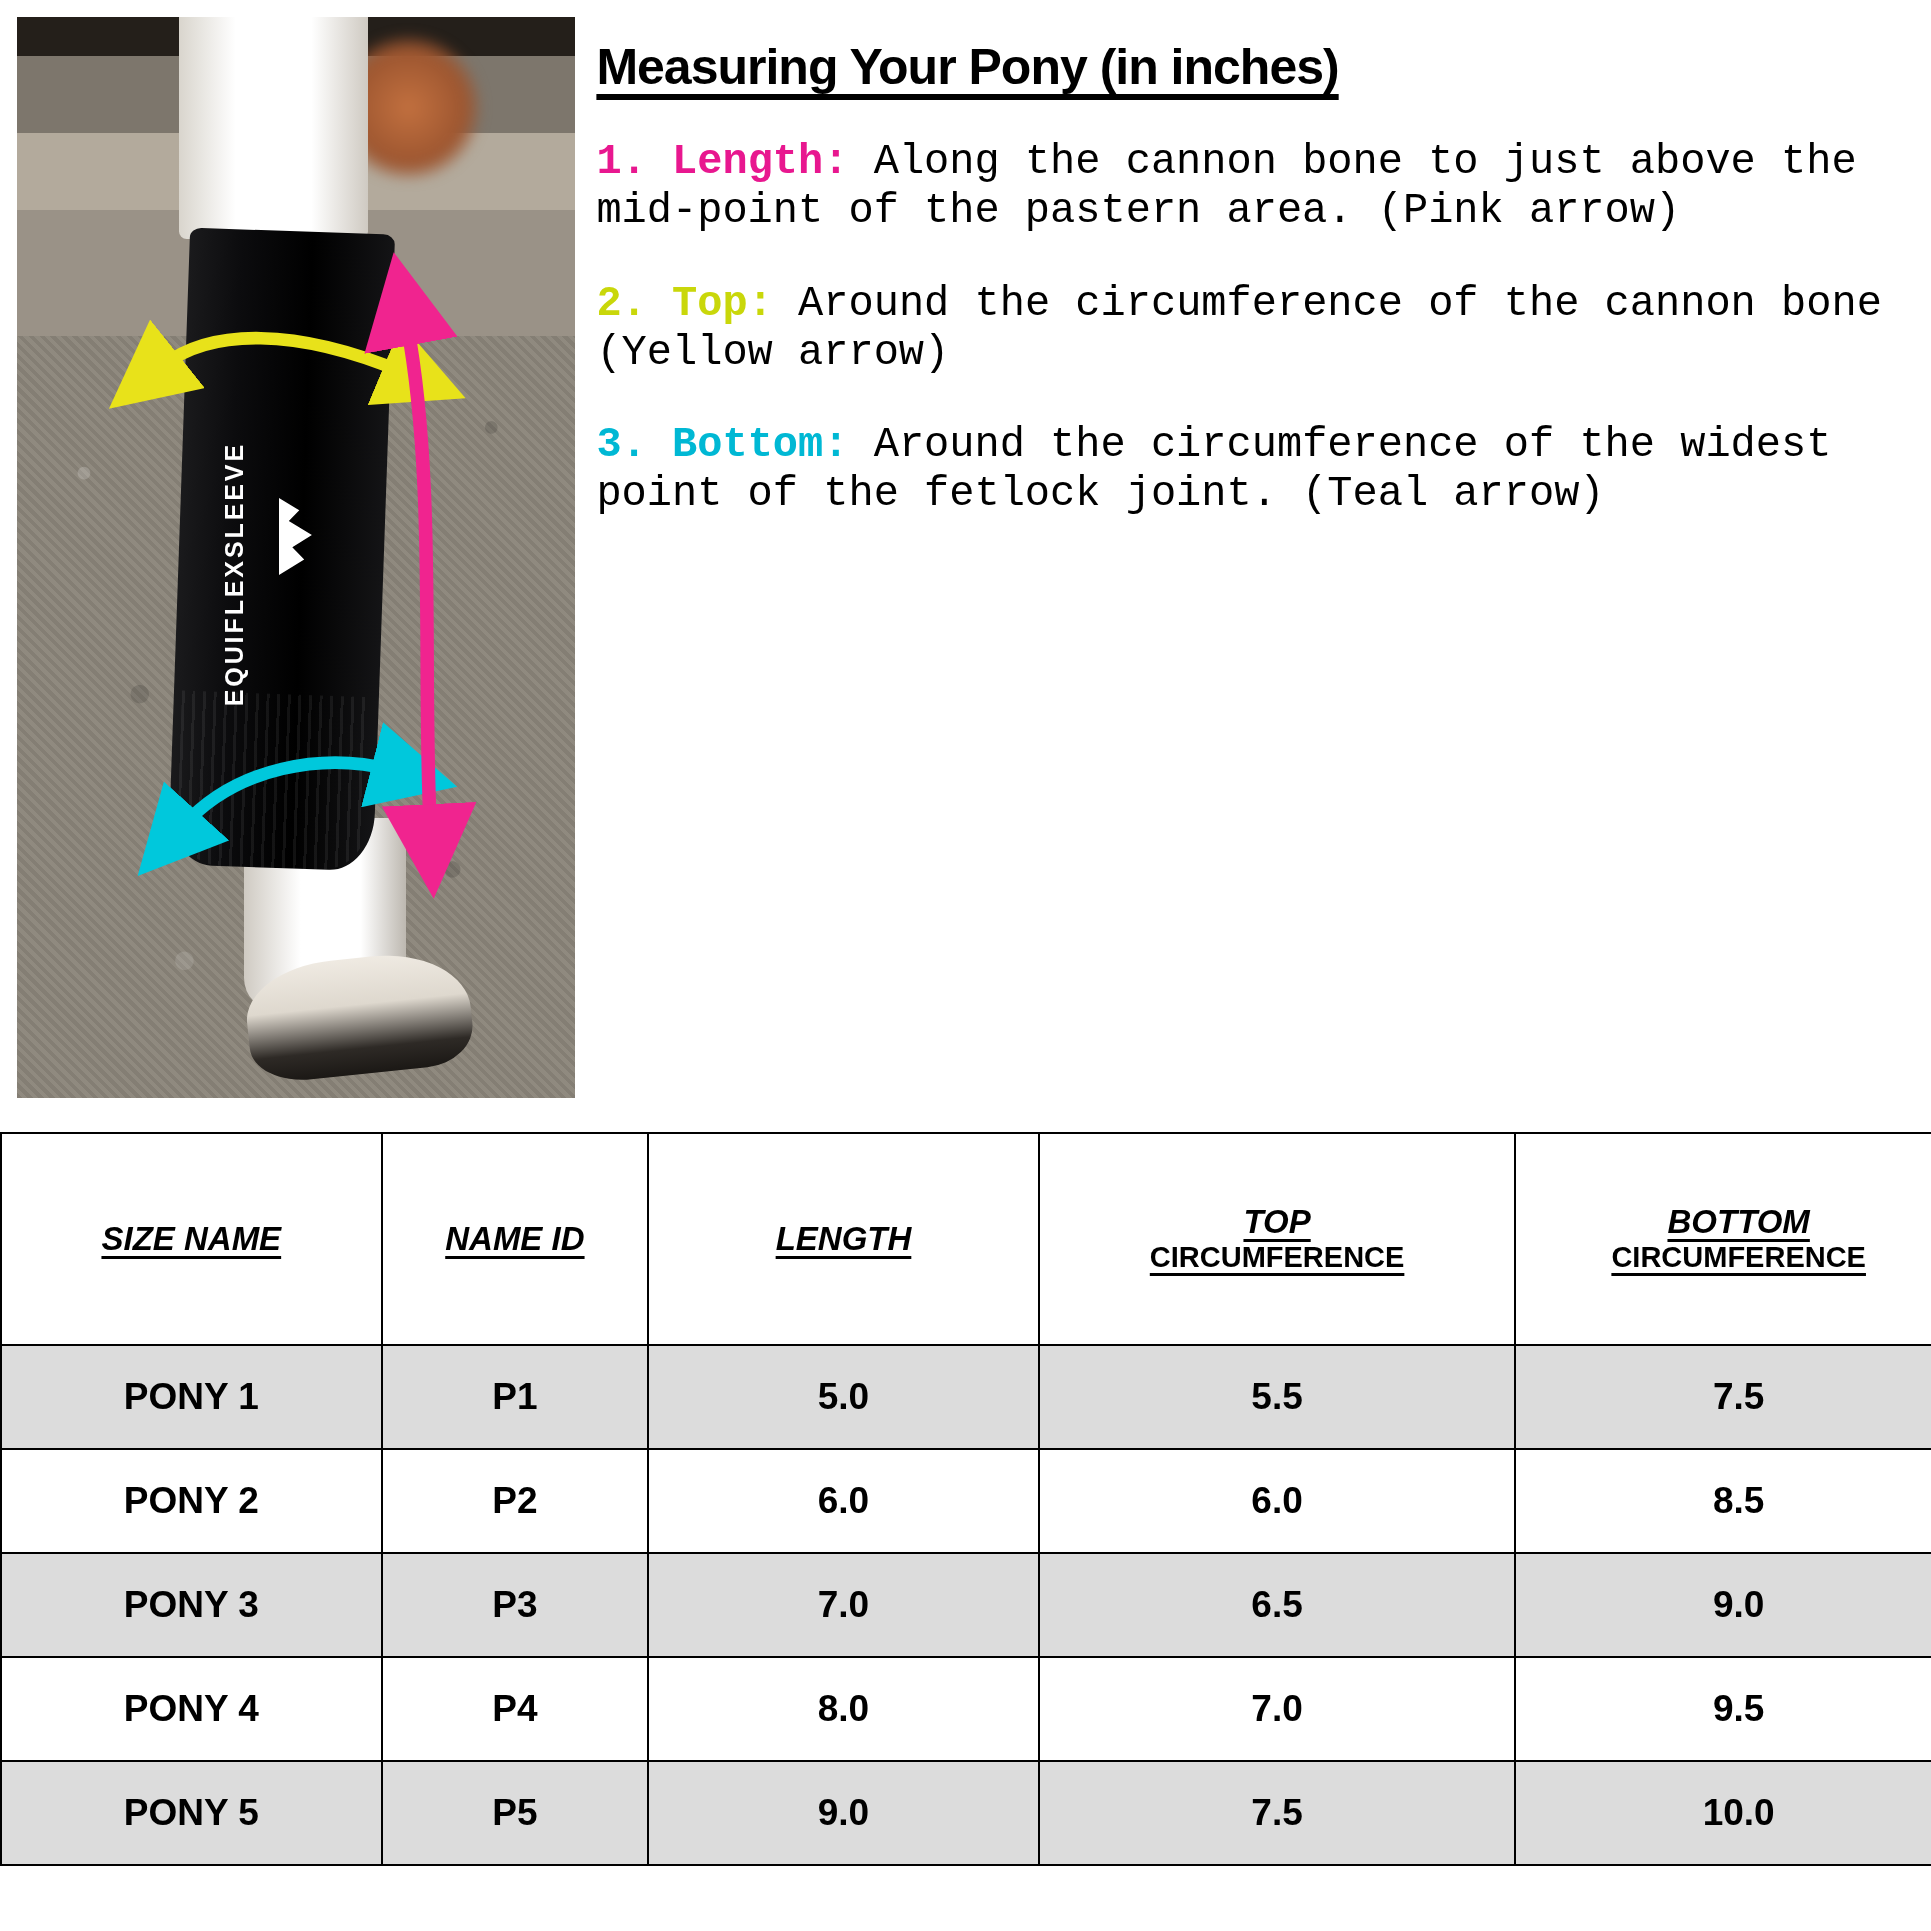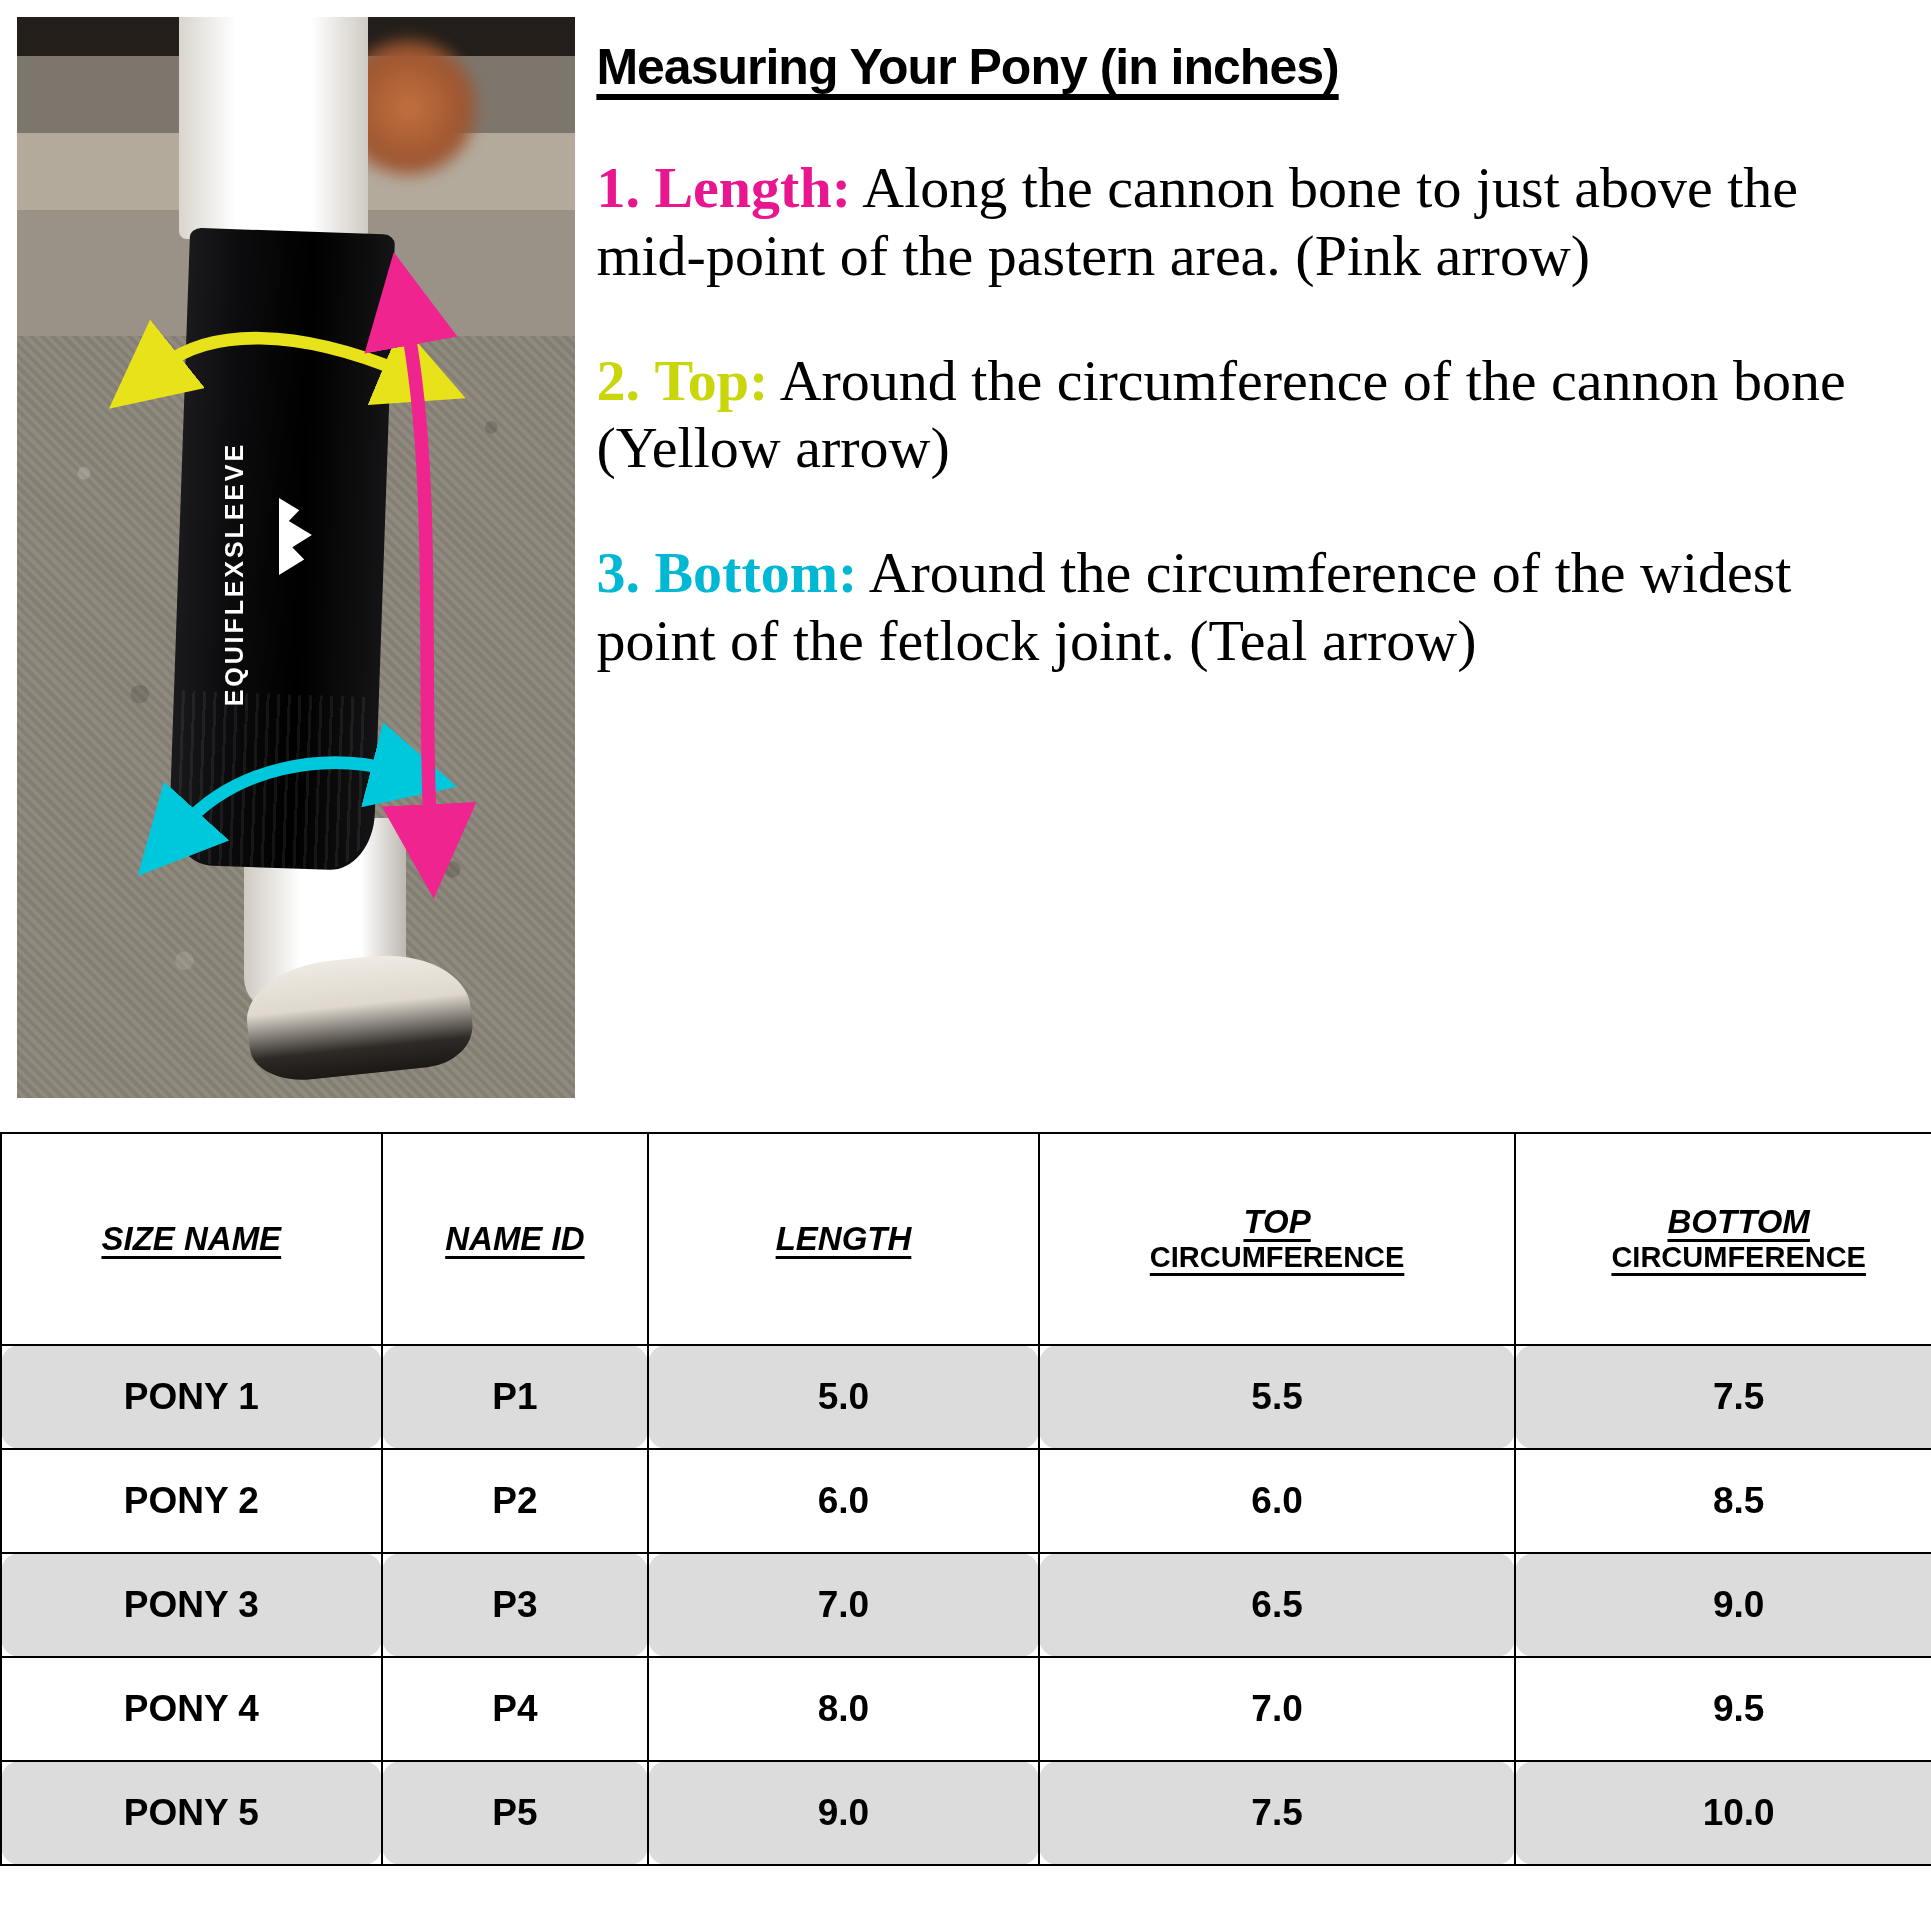--- a/index.html
+++ b/index.html
@@ -150,24 +150,24 @@
     font-size: 50px;
     font-weight: bold;
     letter-spacing: -1px;
     text-decoration: underline;
     text-underline-offset: 9.7px;
     text-decoration-thickness: 5.8px;
     margin: 0 0 25px 0;
     white-space: nowrap;
   }
   .step {
-    font-size: 58px;
+    font-size: 42px;
     line-height: 1.16;
     margin-bottom: 44px;
-    font-family: Liberation Serif, serif;
+    font-family: Liberation Mono, monospace;
   }
   .step .num-label {
     font-weight: bold;
   }
   .pink   { color: #e8178f; }
   .yellow { color: #c9d70a; }
   .teal   { color: #00b8d4; }
 
   
   .size-table {
@@ -199,21 +199,20 @@
   .size-table thead th .sub {
     display: block;
     font-size: 29px;
     text-decoration: underline;
     text-underline-offset: 5.8px;
     text-decoration-thickness: 2.9px;
   }
   .size-table tbody td {
     font-size: 37px;
     height: 100px;
-    border-radius: 19px;
   }
   .size-table tbody tr.shaded td {
     background: #dcdcdc;
   }
   .col-name { width: 367px; }
   .col-id   { width: 253px; }
   .col-len  { width: 377px; }
   .col-top  { width: 463px; }
   .col-bot  { width: 433px; }
 </style>

